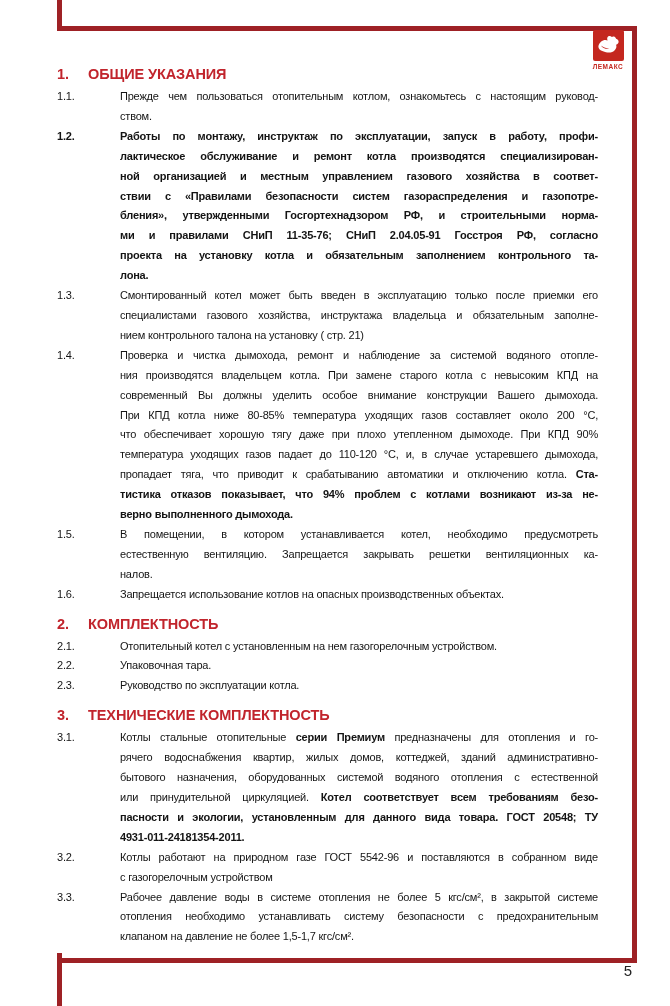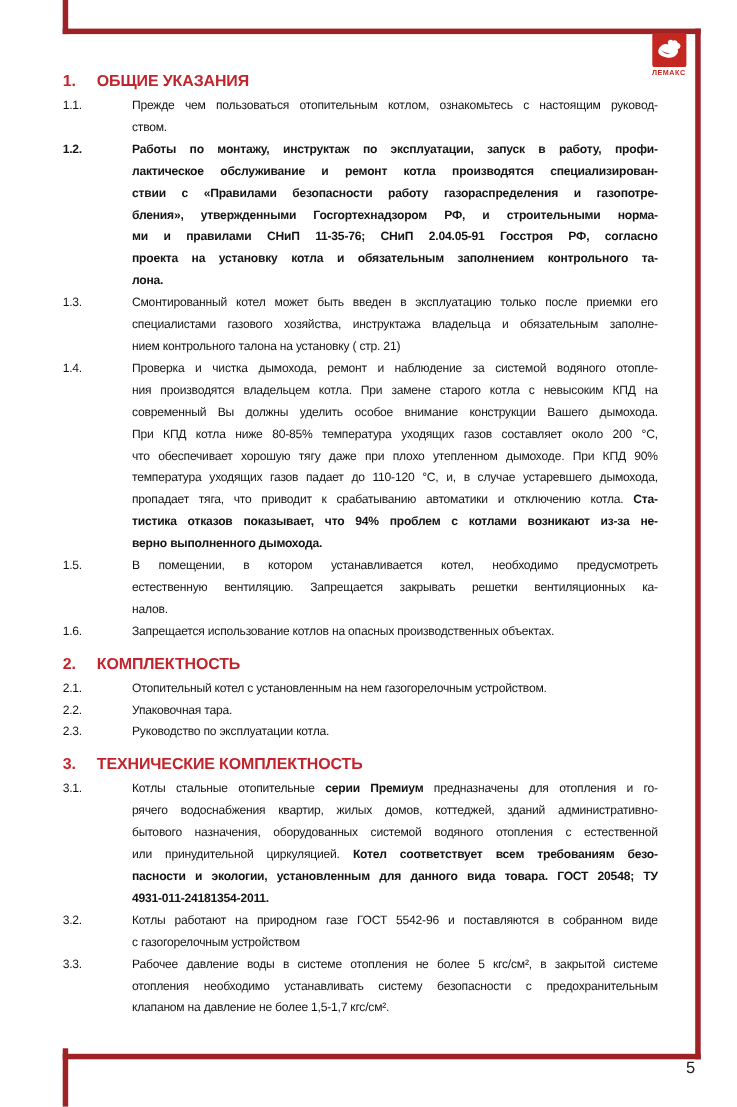--- a/index.html
+++ b/index.html
@@ -68,21 +68,22 @@
         <div class="body">
           <div class="ln"><span>Прежде чем пользоваться отопительным котлом, ознакомьтесь с настоящим руковод-</span></div>
           <div class="ln last"><span>ством.</span></div>
         </div>
       </div>
       <div class="item bold">
         <span class="num">1.2.</span>
         <div class="body">
           <div class="ln"><span class="b">Работы по монтажу, инструктаж по эксплуатации, запуск в работу, профи-</span></div>
           <div class="ln"><span class="b">лактическое обслуживание и ремонт котла производятся специализирован-</span></div>
-          <div class="ln"><span class="b">ствии с «Правилами безопасности работу газораспределения и газопотре-</span></div>
+          <div class="ln"><span class="b">ной организацией и местным управлением газового хозяйства в соответ-</span></div>
+          <div class="ln"><span class="b">ствии с «Правилами безопасности систем газораспределения и газопотре-</span></div>
           <div class="ln"><span class="b">бления», утвержденными Госгортехнадзором РФ, и строительными норма-</span></div>
           <div class="ln"><span class="b">ми и правилами СНиП 11-35-76; СНиП 2.04.05-91 Госстроя РФ, согласно</span></div>
           <div class="ln"><span class="b">проекта на установку котла и обязательным заполнением контрольного та-</span></div>
           <div class="ln last"><span class="b">лона.</span></div>
         </div>
       </div>
       <div class="item">
         <span class="num">1.3.</span>
         <div class="body">
           <div class="ln"><span>Смонтированный котел может быть введен в эксплуатацию только после приемки его</span></div>

